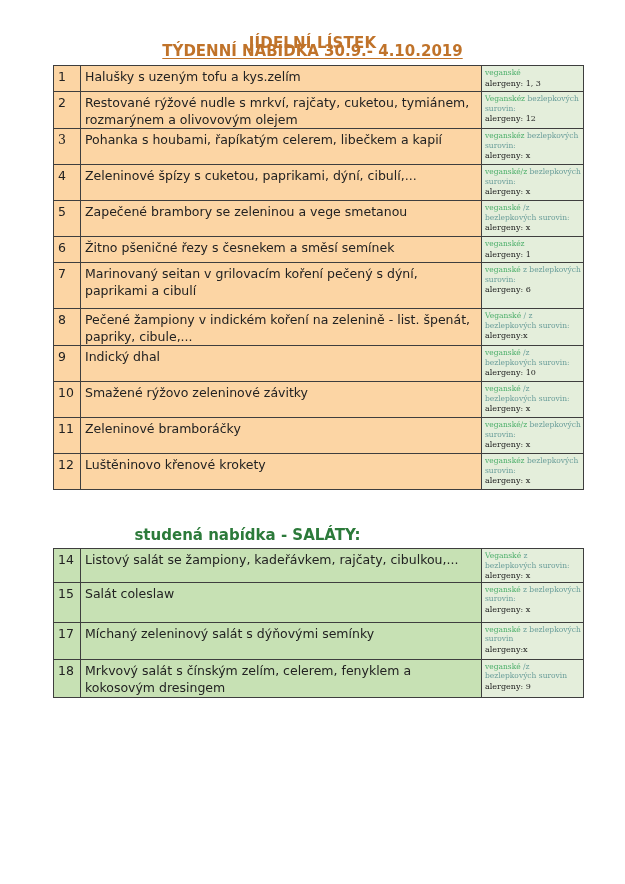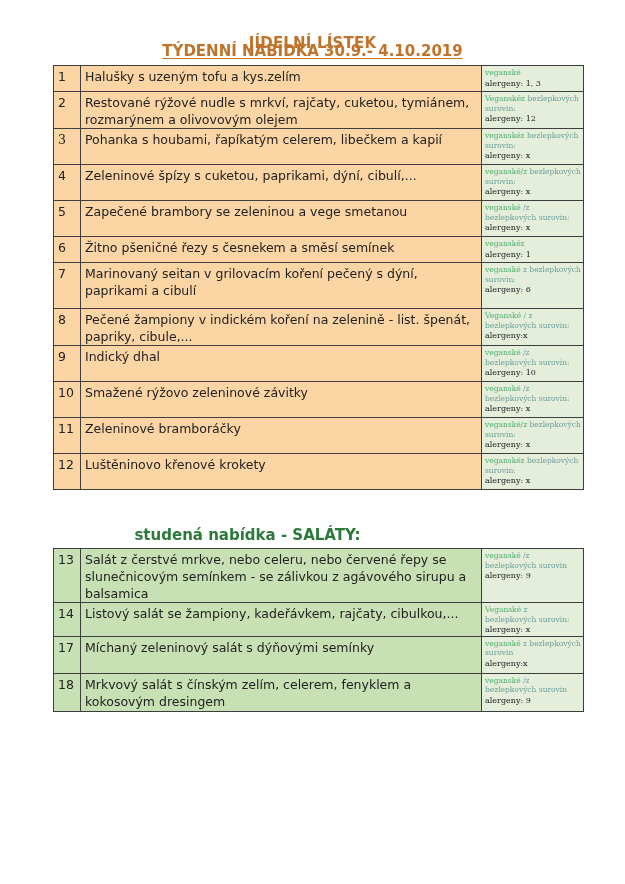--- a/index.html
+++ b/index.html
@@ -90,29 +90,29 @@
         <td class="dish">Luštěninovo křenové krokety</td>
         <td class="info"><span class="vegan">veganskéz</span><span class="gf"> bezlepkových surovin:</span><span class="alg">alergeny: x</span></td>
       </tr>
     </tbody>
 </table>
 
 <div class="subtitle">studená nabídka - SALÁTY:</div>
 
 <table class="t2">
   <tbody id="salad-body">
-      <tr style="height: 53px;">
-        <td class="num">13</td>
-        <td class="dish">Salát z čerstvé mrkve, nebo celeru, nebo červené řepy se slunečnicovým semínkem - se zálivkou z agávového sirupu a balsamica</td>
-        <td class="info"><span class="vegan">veganské</span><span class="gf"> /z bezlepkových surovin</span><span class="alg">alergeny: 9</span></td>
-      </tr>
       <tr style="height: 31px;">
         <td class="num">14</td>
         <td class="dish">Listový salát se žampiony, kadeřávkem, rajčaty, cibulkou,...</td>
         <td class="info"><span class="vegan">Veganské</span><span class="gf"> z bezlepkových surovin:</span><span class="alg">alergeny: x</span></td>
+      </tr>
+      <tr style="height: 40px;">
+        <td class="num">15</td>
+        <td class="dish">Salát coleslaw</td>
+        <td class="info"><span class="vegan">veganské</span><span class="gf"> z bezlepkových surovin:</span><span class="alg">alergeny: x</span></td>
       </tr>
       <tr style="height: 37px;">
         <td class="num">17</td>
         <td class="dish">Míchaný zeleninový salát s dýňovými semínky</td>
         <td class="info"><span class="vegan">veganské</span><span class="gf"> z bezlepkových surovin</span><span class="alg">alergeny:x</span></td>
       </tr>
       <tr style="height: 38px;">
         <td class="num">18</td>
         <td class="dish">Mrkvový salát s čínským zelím, celerem, fenyklem a kokosovým dresingem</td>
         <td class="info"><span class="vegan"> veganské</span><span class="gf"> /z bezlepkových surovin</span><span class="alg">alergeny: 9</span></td>

